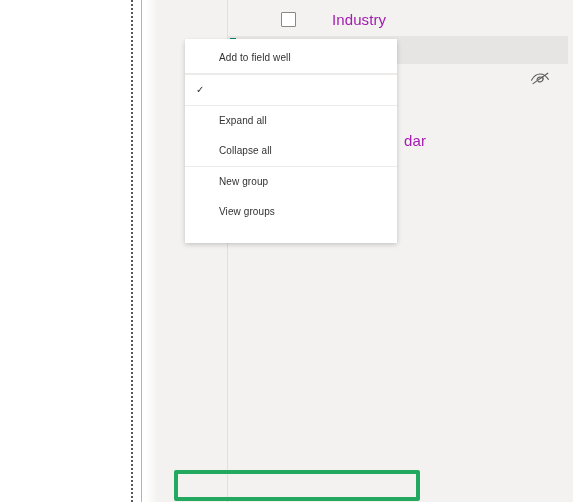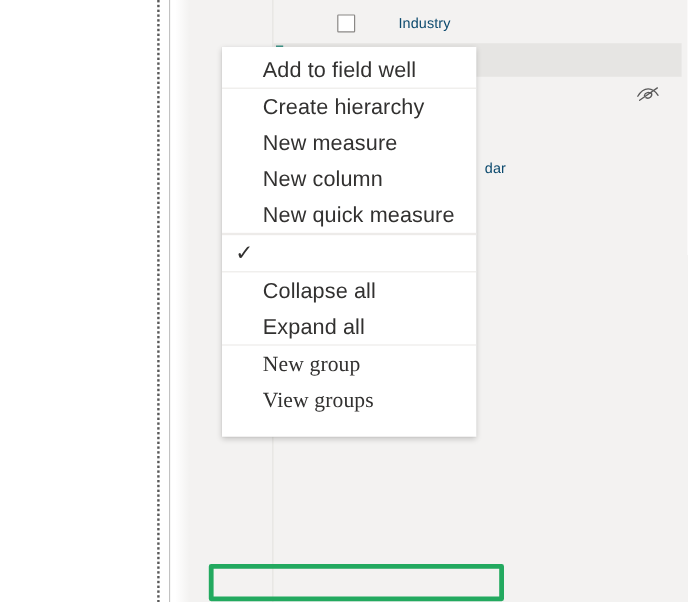--- a/index.html
+++ b/index.html
@@ -100,43 +100,43 @@
     width: 15px; height: 15px;
     border: 1px solid #8a8886;
     background: #ffffff;
     border-radius: 1px;
     box-sizing: border-box;
   }
 
   .field-label {
     position: absolute;
     left: 104px;
-    font-size: 12px;
-    color: #0c4a6e;
+    font-size: 15px;
+    color: #a21caf;
     white-space: nowrap;
     letter-spacing: .1px;
   }
   .field-label.groups-label  { left: 104px; }
   .field-label.calendar-label{ left: 176px; }
 
   
   .hidden-eye-icon {
     position: absolute;
     left: 301px; top: 69px;
     width: 22px; height: 18px;
   }
 
   
   .context-menu {
     position: absolute;
     left: 185px; top: 39px;
     width: 212px;
     background: #ffffff;
     box-shadow: 0 1.6px 5px rgba(0,0,0,.20), 0 0.3px 0.9px rgba(0,0,0,.14);
-    font-size: 18px;
+    font-size: 10px;
     color: #323130;
     z-index: 40;
     padding: 0;
   }
   .menu-group + .menu-group {
     border-top: 1px solid #edebe9;
   }
   .menu-item {
     position: relative;
     height: 30px;
@@ -148,21 +148,21 @@
     cursor: default;
   }
   .menu-item .check-mark {
     position: absolute;
     left: 11px; top: 0;
     width: 16px; height: 30px;
     display: flex;
     align-items: center;
   }
   .menu-group:first-child { padding-top: 4px; }
-  .menu-group:last-child  { padding-bottom: 16px; font-family: Liberation Serif, serif; }
+  .menu-group:last-child  { padding-bottom: 16px; }
 
   
   .annotation-box {
     position: absolute;
     left: 174px; top: 470px;
     width: 246px; height: 31px;
     border: 4px solid #22a95f;
     box-sizing: border-box;
     border-radius: 2px;
     z-index: 60;
@@ -209,33 +209,27 @@
       <span class="field-label calendar-label">dar</span>
     </div>
 
   </div>
 
   <div class="context-menu" id="context-menu">
       <div class="menu-group">
         <div class="menu-item"><span>Add to field well</span></div>
       </div>
       <div class="menu-group">
-        <div class="menu-item"><span>Create hierarchy</span></div>
-        <div class="menu-item"><span>New measure</span></div>
-        <div class="menu-item"><span>New column</span></div>
-        <div class="menu-item"><span>New quick measure</span></div>
-      </div>
-      <div class="menu-group">
       </div>
       <div class="menu-group">
         <div class="menu-item"><span class="check-mark">✓</span></div>
       </div>
       <div class="menu-group">
+        <div class="menu-item"><span>Expand all</span></div>
         <div class="menu-item"><span>Collapse all</span></div>
-        <div class="menu-item"><span>Expand all</span></div>
       </div>
       <div class="menu-group">
         <div class="menu-item"><span>New group</span></div>
         <div class="menu-item"><span>View groups</span></div>
       </div>
     </div>
 
   <div class="annotation-box"></div>
 
 </div>

